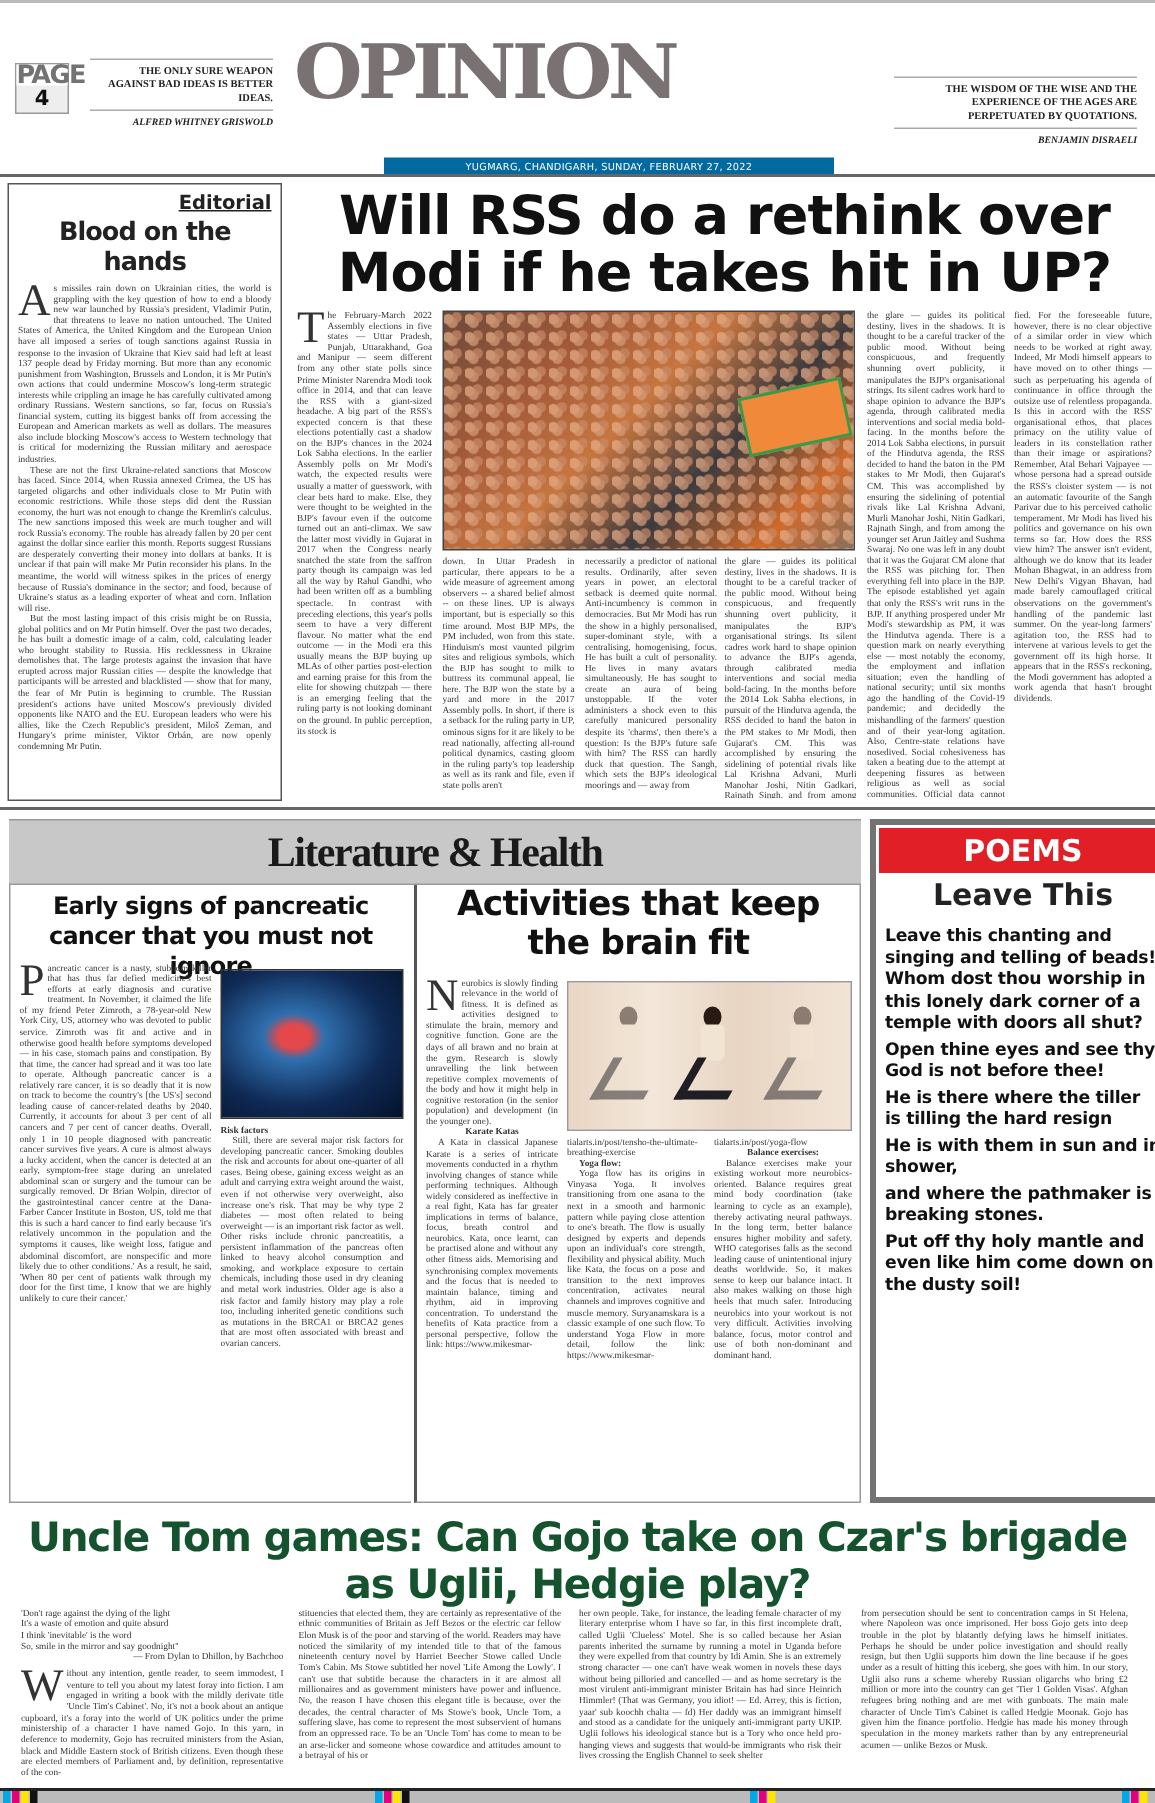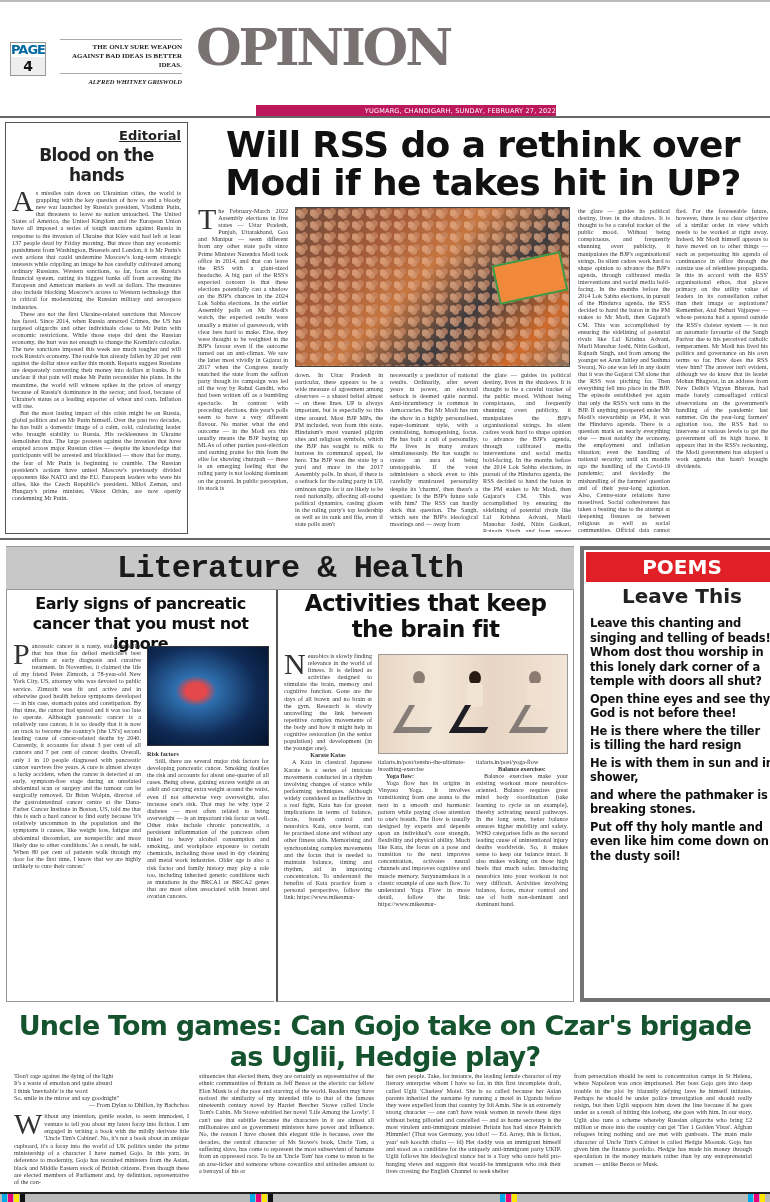--- a/index.html
+++ b/index.html
@@ -1,42 +1,42 @@
 <!DOCTYPE html>
 <html><head>
 <meta charset="utf-8">
 <style>
 *{box-sizing:border-box;margin:0;padding:0}
 body{width:770px;height:1202px;background:#fff;font-family:"Liberation Serif",serif;color:#222;overflow:hidden;position:relative}
 .masthead{position:absolute;left:0;top:0;width:770px;height:116px;border-top:2px solid #bbb}
 .pagebox{position:absolute;left:10px;top:40px;width:36px;height:34px;border:1px solid #999;background:#eee;text-align:center}
-.pagebox .pg{display:block;background:#fff;font-family:"DejaVu Sans",sans-serif;font-weight:bold;font-size:13px;line-height:14px;color:#0369a1;letter-spacing:-1px}
+.pagebox .pg{display:block;background:#fff;font-family:"DejaVu Sans",sans-serif;font-weight:bold;font-size:17px;line-height:14px;color:#737373;letter-spacing:-1px}
 .pagebox .num{display:block;font-family:"DejaVu Sans",sans-serif;font-weight:bold;font-size:14px;line-height:18px;color:#111}
 .quote{position:absolute;font-family:"Liberation Serif",serif;font-size:7px;font-weight:bold;text-transform:uppercase;line-height:9px;text-align:right}
 .quote .rule{border-top:1px solid #aaa;margin:3px 0}
 .quote .author{font-style:italic;font-size:6.5px;margin-top:3px}
 .q1{left:60px;top:34px;width:122px}
 .q2{left:596px;top:46px;width:162px}
 .opinion-title{position:absolute;left:196px;top:20px;width:158px;height:52px;font-family:"DejaVu Serif",serif;font-weight:bold;font-size:50px;color:#7a7272;letter-spacing:-3px;line-height:52px;transform:scaleX(1.05);transform-origin:left}
-.dateline{position:absolute;left:256px;top:103px;width:300px;height:13px;background:#be185d;color:#fff;font-family:"DejaVu Sans",sans-serif;font-size:6.5px;line-height:13px;text-align:right;letter-spacing:.2px}
+.dateline{position:absolute;left:256px;top:103px;width:300px;height:13px;background:#0369a1;color:#fff;font-family:"DejaVu Sans",sans-serif;font-size:6.5px;line-height:13px;text-align:center;letter-spacing:.2px}
 .hr{position:absolute;left:0;width:770px;border-top:2px solid #666}
 .editorial{position:absolute;left:5px;top:122px;width:183px;height:412px;border:1.5px solid #555;padding:5px 6px}
 .ed-label{text-align:right;font-family:"DejaVu Sans",sans-serif;font-weight:bold;font-size:13px;text-decoration:underline}
 .ed-title{text-align:center;font-family:"DejaVu Sans",sans-serif;font-weight:bold;font-size:17px;letter-spacing:-.6px;margin:2px 0 4px}
 .body{font-size:6.2px;line-height:7.1px;text-align:justify;color:#333}
 .body p{text-indent:8px}
 .body p.first{text-indent:0}
 .dropcap{float:left;font-size:30px;line-height:24px;margin-right:2px;font-family:"Liberation Serif",serif}
 .main-head{position:absolute;left:198px;top:126px;width:570px;font-family:"DejaVu Sans",sans-serif;font-weight:bold;font-size:36px;line-height:38px;text-align:center;letter-spacing:-.6px;color:#111}
 .rss-cols{position:absolute;left:198px;top:207px;width:570px;height:325px}
 .col{position:absolute;overflow:hidden}
 .photo{position:absolute;background:linear-gradient(135deg,#6b4a3a 0%,#a35a3a 25%,#c7763f 45%,#3c3a3e 65%,#d06a2a 85%,#85705e 100%);border:1px solid #444}
 .photo .crowd{position:absolute;inset:0;background:radial-gradient(circle at 20% 40%,#e9b08b 0 3px,transparent 4px),radial-gradient(circle at 40% 60%,#d79e7c 0 3px,transparent 4px),radial-gradient(circle at 60% 30%,#c98a68 0 3px,transparent 4px);background-size:14px 12px;opacity:.7}
 .photo .banner{position:absolute;right:4px;top:50px;width:70px;height:40px;background:#f08a3a;transform:rotate(-12deg);border:2px solid #3a9a4a}
-.section-band{position:absolute;left:6px;top:546px;width:568px;height:44px;background:#c8c8c8;border-top:1px solid #999;border-bottom:1px solid #999;text-align:center;font-family:Liberation Mono, monospace;font-weight:bold;font-size:32px;line-height:44px;color:#1a1a1a;letter-spacing:-1px}
+.section-band{position:absolute;left:6px;top:546px;width:568px;height:44px;background:#c8c8c8;border-top:1px solid #999;border-bottom:1px solid #999;text-align:center;font-family:Liberation Serif, serif;font-weight:bold;font-size:28px;line-height:44px;color:#1a1a1a;letter-spacing:-1px}
 .lh-left{position:absolute;left:6px;top:590px;width:268px;height:412px;border-left:1px solid #999;border-bottom:1px solid #999;padding:4px 10px}
 .lh-right{position:absolute;left:276px;top:590px;width:298px;height:412px;border-left:2px solid #555;border-right:1px solid #999;border-bottom:1px solid #999;padding:0 6px}
 .sub-head{text-align:center;font-family:"DejaVu Sans",sans-serif;font-weight:bold;color:#111}
 .cancer-img{position:absolute;background:radial-gradient(ellipse at 40% 45%,#e4484a 0 10%,#2f6fae 20%,#0f2a55 60%,#04122b 100%);border:1px solid #333}
 .yoga-img{position:absolute;background:linear-gradient(90deg,#e9d6c4,#f3e7d9 30%,#e8d5c3 60%,#f2e4d6);border:1px solid #999}
 .fig{position:absolute;width:36px;height:68px}
 .fig .head{position:absolute;left:12px;top:2px;width:12px;height:14px;border-radius:50%;background:#2a1a14}
 .fig .torso{position:absolute;left:10px;top:14px;width:16px;height:24px;background:#f2e4d2;border-radius:4px}
 .fig .legs{position:absolute;left:0;top:36px;width:36px;height:28px;border-left:6px solid #1e1e24;border-bottom:6px solid #1e1e24;transform:skewX(-30deg)}
 .poems{position:absolute;left:580px;top:546px;width:204px;height:456px;border:4px solid #737373}
@@ -59,20 +59,26 @@
     <span class="pg">PAGE</span>
     <span class="num">4</span>
   </div>
   <div class="quote q1">
     <div class="rule"></div>
     <div>THE ONLY SURE WEAPON AGAINST BAD IDEAS IS BETTER IDEAS.</div>
     <div class="rule"></div>
     <div class="author">ALFRED WHITNEY GRISWOLD</div>
   </div>
   <div class="opinion-title">OPINION</div>
+  <div class="quote q2">
+    <div class="rule"></div>
+    <div>THE WISDOM OF THE WISE AND THE EXPERIENCE OF THE AGES ARE PERPETUATED BY QUOTATIONS.</div>
+    <div class="rule"></div>
+    <div class="author">BENJAMIN DISRAELI</div>
+  </div>
   <div class="dateline">YUGMARG, CHANDIGARH, SUNDAY, FEBRUARY 27, 2022</div>
 </div>
 <div class="hr" style="top:116px"></div>
 
 <div class="editorial">
   <div class="ed-label">Editorial</div>
   <div class="ed-title">Blood on the hands</div>
   <div class="body">
     <p class="first"><span class="dropcap">A</span><span>s missiles rain down on Ukrainian cities, the world is grappling with the key question of how to end a bloody new war launched by Russia's president, Vladimir Putin, that threatens to leave no nation untouched. The United States of America, the United Kingdom and the European Union have all imposed a series of tough sanctions against Russia in response to the invasion of Ukraine that Kiev said had left at least 137 people dead by Friday morning. But more than any economic punishment from Washington, Brussels and London, it is Mr Putin's own actions that could undermine Moscow's long-term strategic interests while crippling an image he has carefully cultivated among ordinary Russians. Western sanctions, so far, focus on Russia's financial system, cutting its biggest banks off from accessing the European and American markets as well as dollars. The measures also include blocking Moscow's access to Western technology that is critical for modernizing the Russian military and aerospace industries.</span></p>
     <p>These are not the first Ukraine-related sanctions that Moscow has faced. Since 2014, when Russia annexed Crimea, the US has targeted oligarchs and other individuals close to Mr Putin with economic restrictions. While those steps did dent the Russian economy, the hurt was not enough to change the Kremlin's calculus. The new sanctions imposed this week are much tougher and will rock Russia's economy. The rouble has already fallen by 20 per cent against the dollar since earlier this month. Reports suggest Russians are desperately converting their money into dollars at banks. It is unclear if that pain will make Mr Putin reconsider his plans. In the meantime, the world will witness spikes in the prices of energy because of Russia's dominance in the sector; and food, because of Ukraine's status as a leading exporter of wheat and corn. Inflation will rise.</p>

